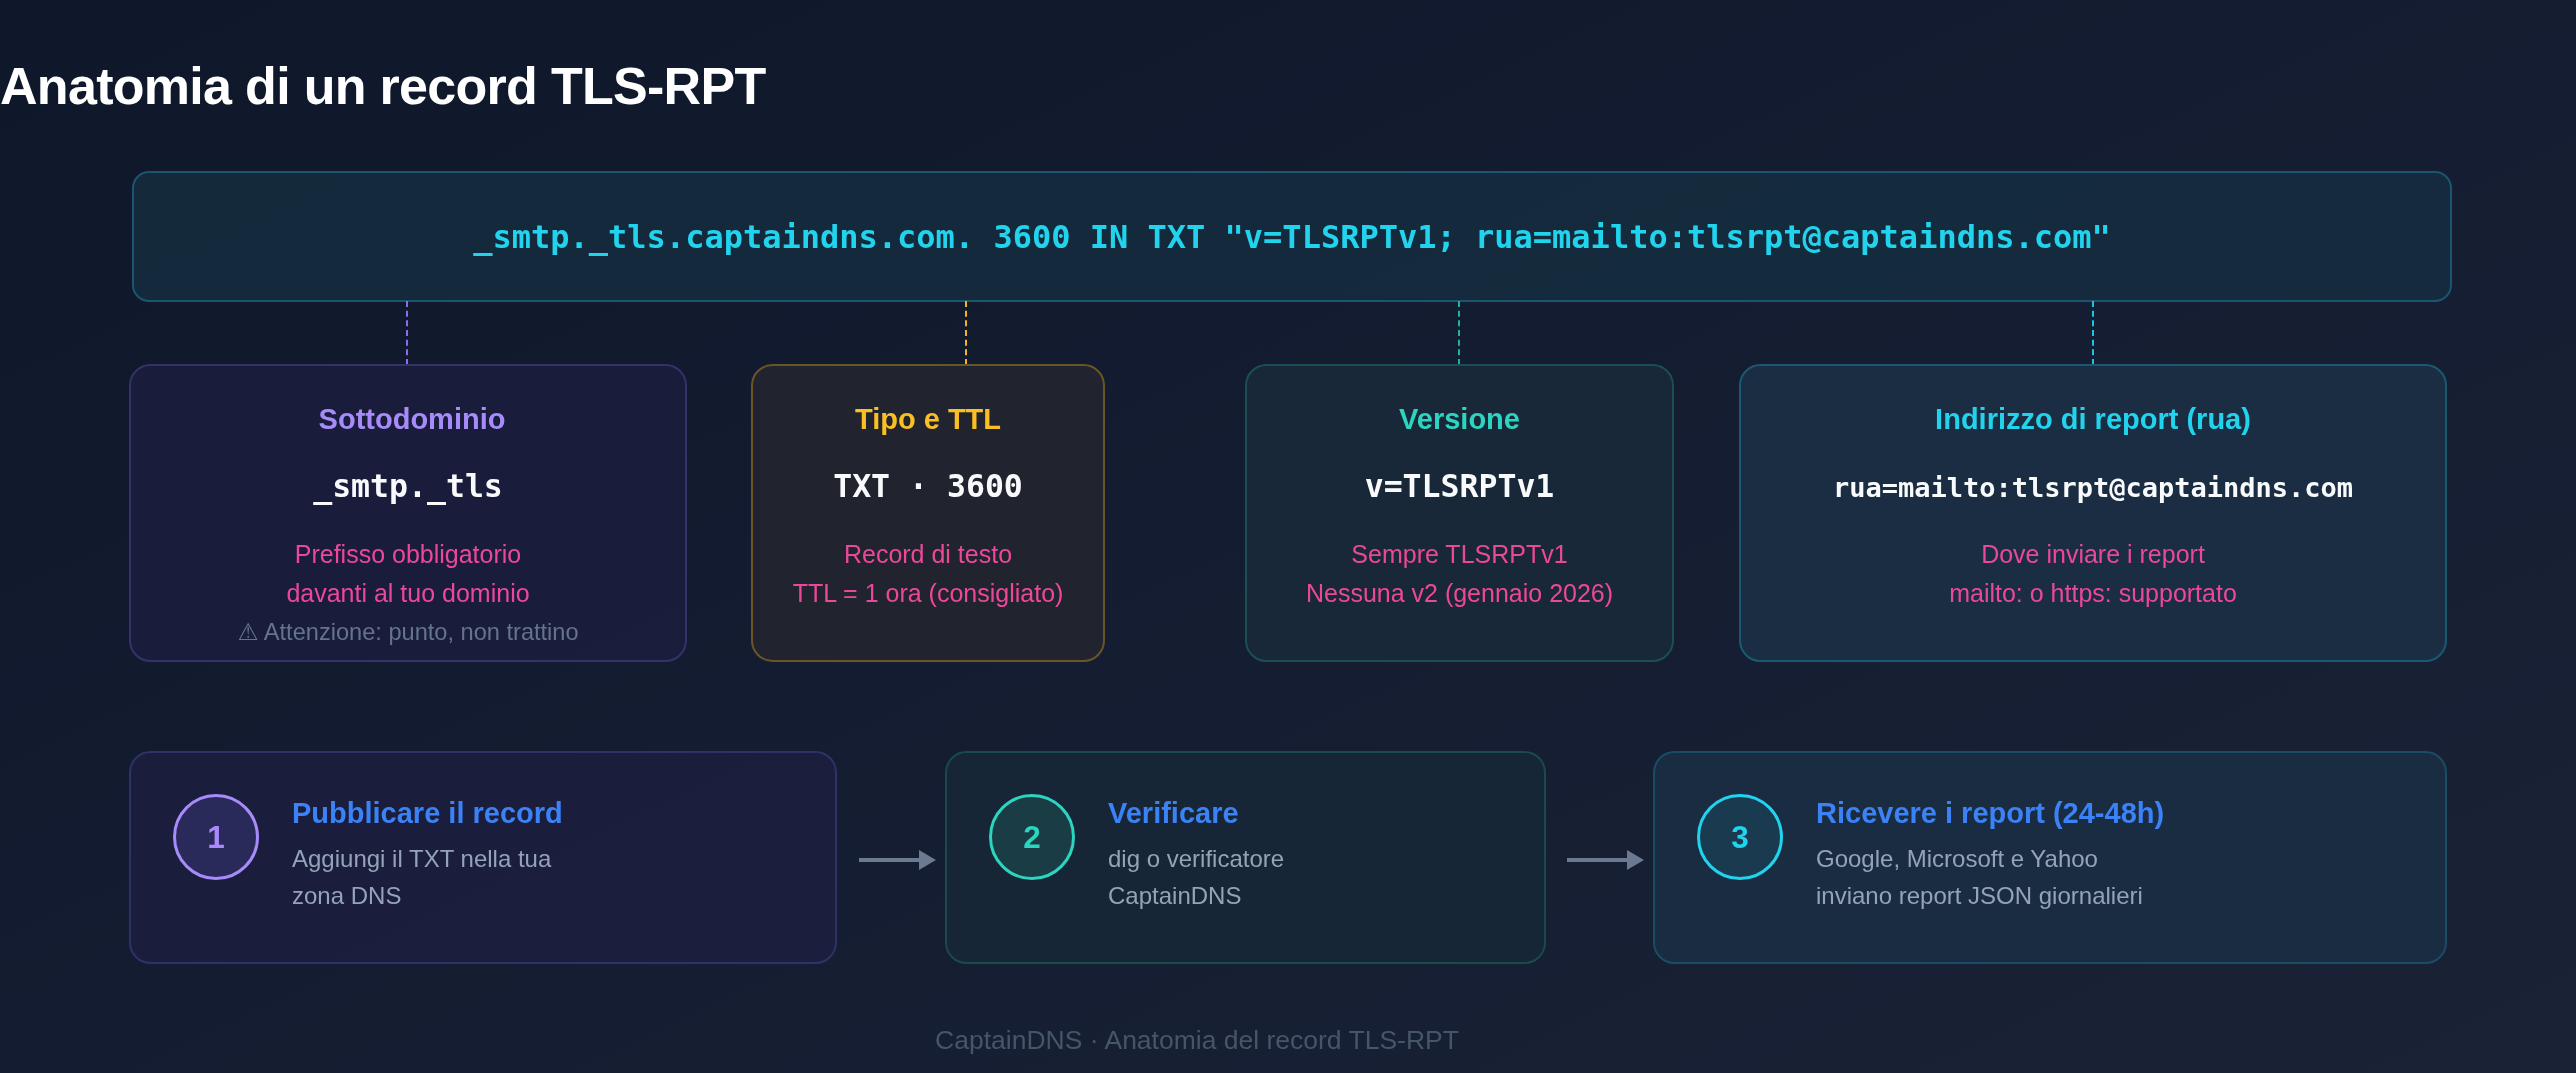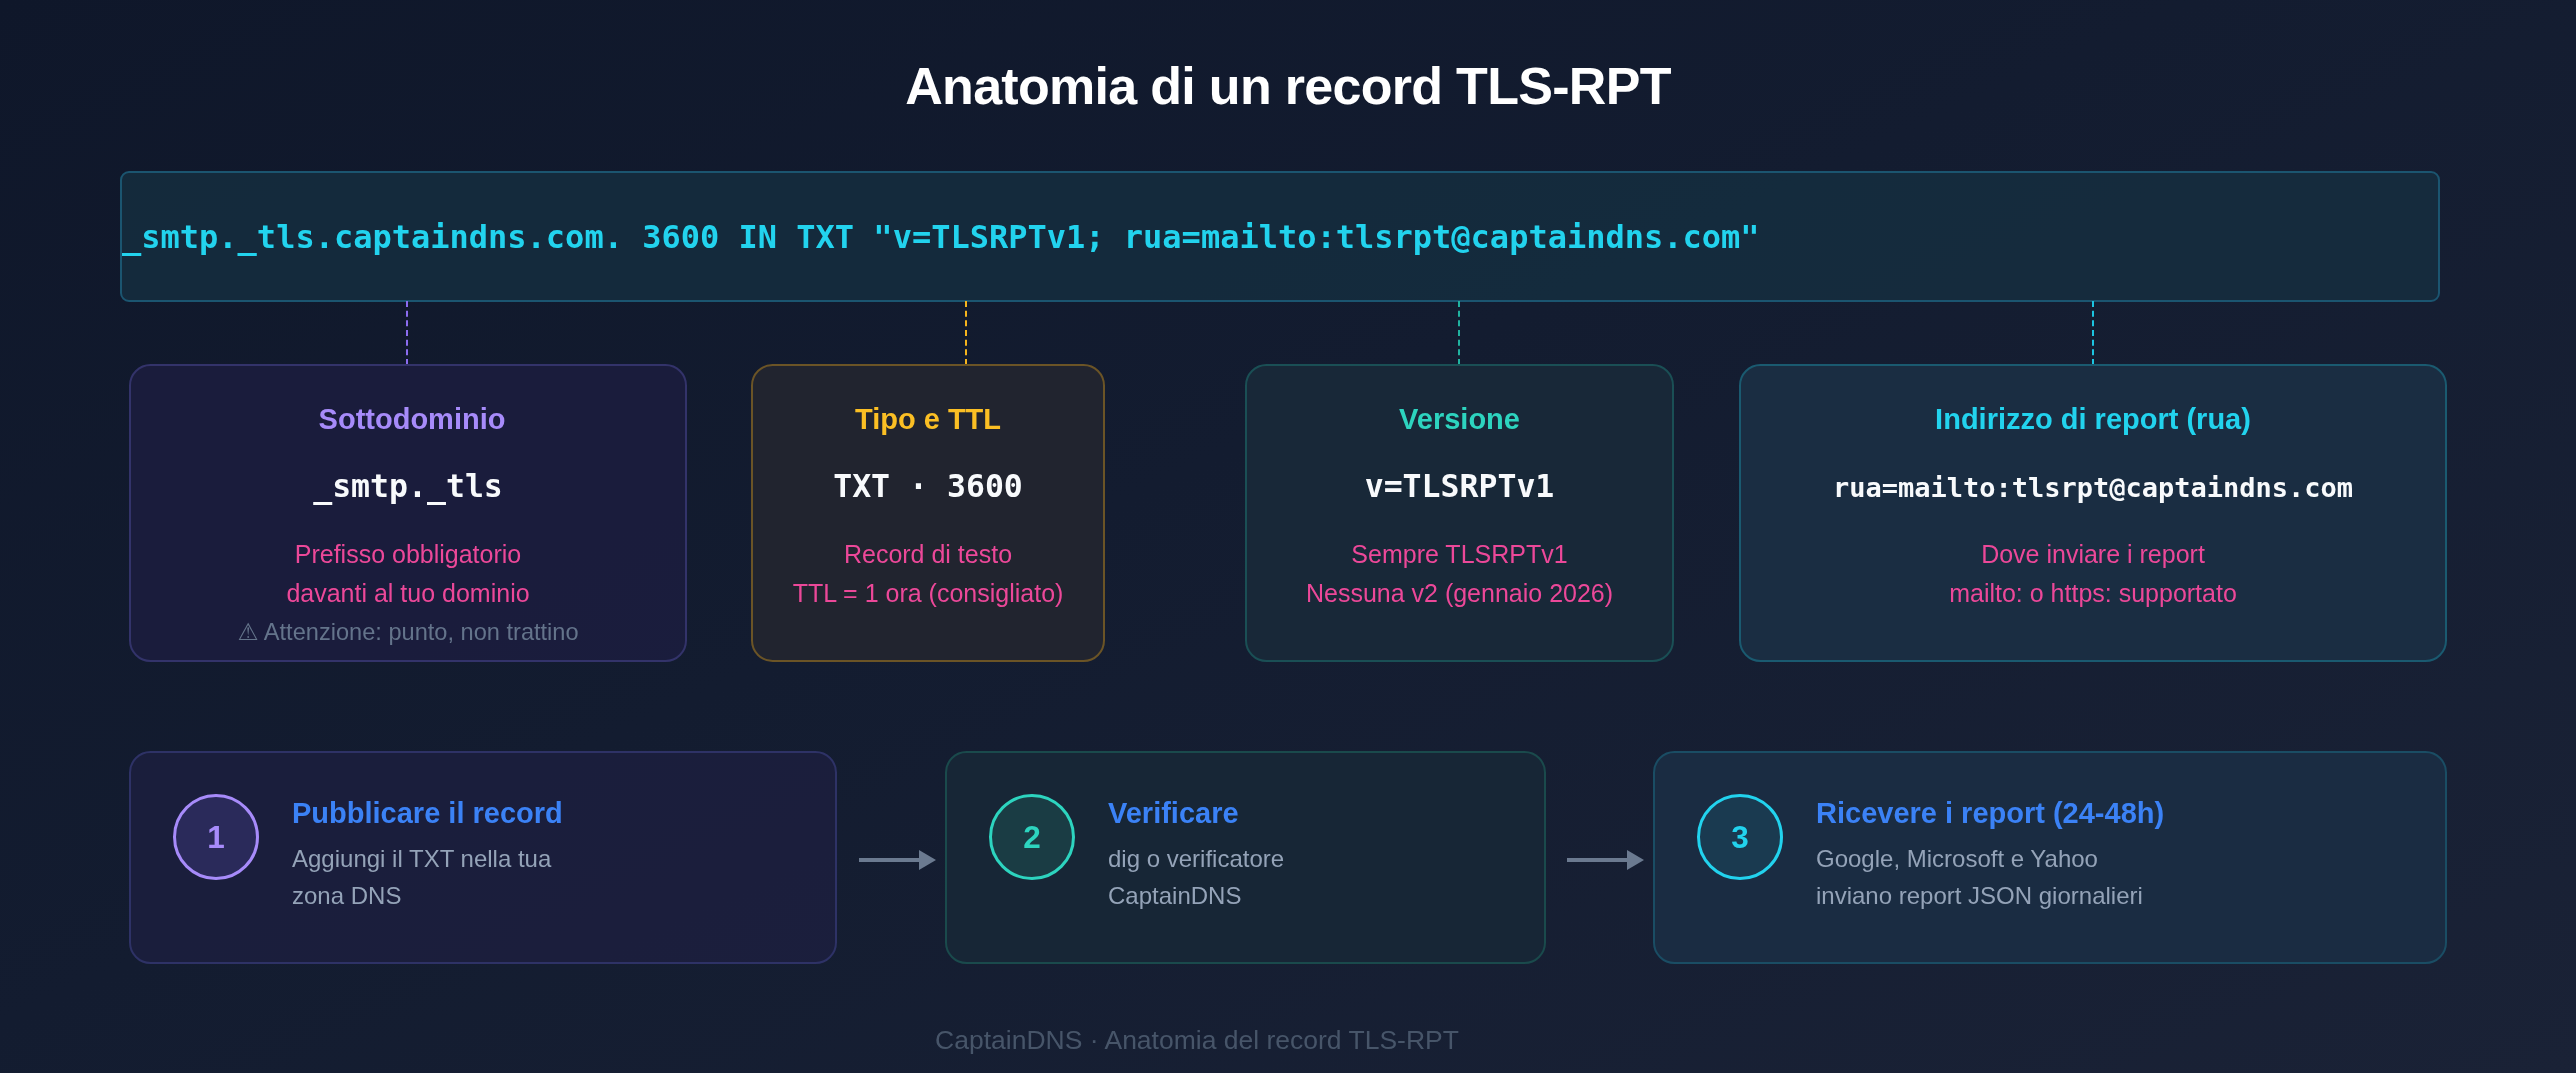--- a/index.html
+++ b/index.html
@@ -3,28 +3,28 @@
 <meta charset="utf-8">
 <style>
   html, body { margin: 0; padding: 0; }
   body {
     width: 2576px; height: 1073px; position: relative; overflow: hidden;
     background: linear-gradient(155deg, #0f172a 0%, #131c30 45%, #1a2236 100%);
     font-family: "Liberation Sans", "DejaVu Sans", sans-serif;
   }
   .abs { position: absolute; }
   .title {
-    left: 0; width: 2576px; top: 56px; text-align: center;
+    left: 0; width: 2576px; top: 56px; 
     font-size: 52px; font-weight: 700; color: #ffffff; letter-spacing: -0.7px;
   }
   .record {
-    left: 120px; top: 171px; width: 2316px; height: 127px;
-    border: 2.9px solid #1b5570; border-radius: 9px;
+    left: 132px; top: 171px; width: 2316px; height: 127px;
+    border: 2.9px solid #1b5570; border-radius: 17px;
     background: rgba(21, 48, 66, 0.75);
-    display: flex; align-items: center; 
+    display: flex; align-items: center; justify-content: center;
   }
   .record-text {
     font-family: "DejaVu Sans Mono", "Liberation Mono", monospace;
     font-size: 32px; font-weight: 700; color: #22d3ee; white-space: pre;
   }
   .connector {
     top: 301px; height: 64px; width: 0;
     border-left: 2.9px dashed;
   }
   .card {

